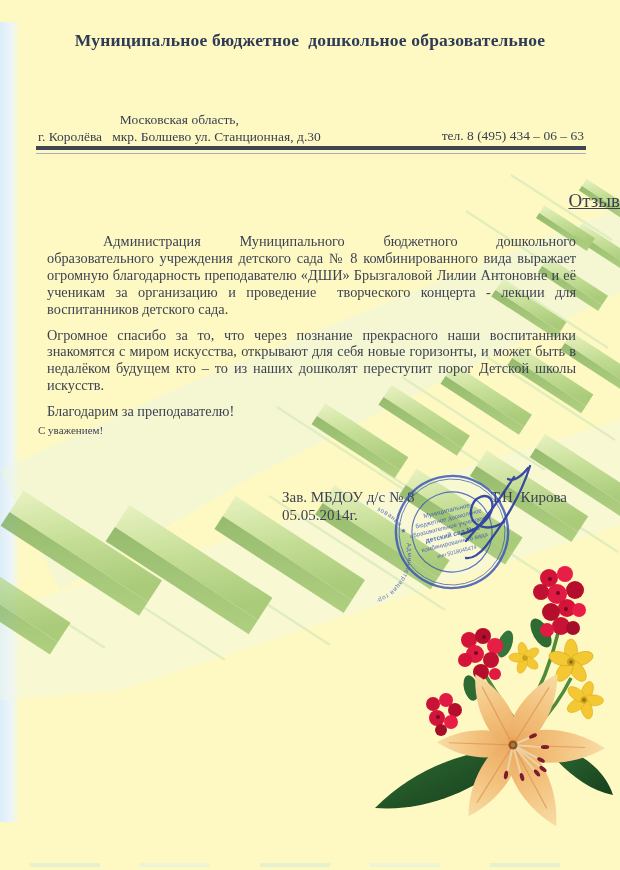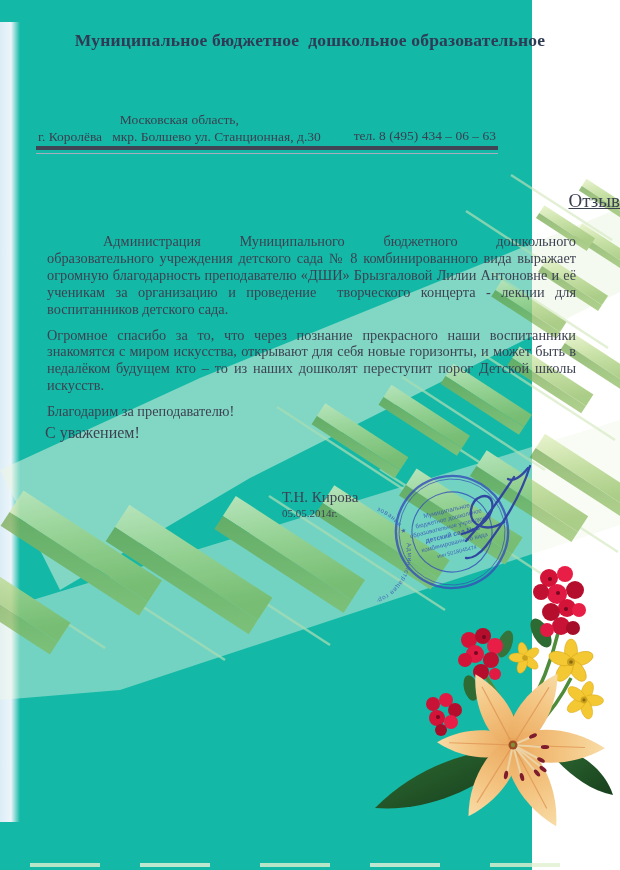--- a/index.html
+++ b/index.html
@@ -1,36 +1,36 @@
 <!DOCTYPE html>
 <html><head>
 <meta charset="utf-8">
 <style>
   html,body{margin:0;padding:0;}
   body{width:620px;height:870px;background:#ffffff;font-family:"Liberation Serif",serif;position:relative;overflow:hidden;}
-  .page{position:absolute;left:0;top:0;width:532px;height:870px;background:#14b8a6;}
+  .page{position:absolute;left:0;top:0;width:620px;height:870px;background:#fef9c3;}
   .watermark{position:absolute;left:0;top:0;width:620px;height:870px;z-index:1;pointer-events:none;}
   .scan-left{position:absolute;left:0;top:22px;width:20px;height:800px;z-index:0;
     background:linear-gradient(to right,#dcedf7 0%,#ecf5fa 55%,rgba(255,255,255,0) 100%);}
   .scan-bottom{position:absolute;left:30px;bottom:3px;width:570px;height:4px;z-index:0;opacity:.8;
     background:repeating-linear-gradient(to right,#dff0d0 0 70px,rgba(255,255,255,0) 70px 110px,#e7f3da 110px 180px,rgba(255,255,255,0) 180px 230px);}
   .org-header{position:absolute;top:28px;left:0;width:620px;text-align:center;z-index:2;
     font-weight:bold;font-size:17.5px;line-height:25px;color:#2f3a55;letter-spacing:.2px;}
   .pre{white-space:pre-wrap;}
   .addr{position:absolute;left:38px;top:111px;z-index:2;font-size:13.5px;line-height:17px;color:#3a4050;text-align:center;}
   .phone{position:absolute;right:36px;top:128px;z-index:2;font-size:13.5px;color:#3a4050;}
   .rule-thick{position:absolute;left:36px;right:34px;top:146px;height:3.5px;background:#3f4554;z-index:2;}
   .rule-thin{position:absolute;left:36px;right:34px;top:152.5px;height:1.2px;background:#a7adba;z-index:2;}
   .doc-title{position:absolute;top:190px;left:0;width:620px;text-align:right;z-index:2;font-size:19px;color:#3c4150;text-decoration:underline;}
   .letter-body{position:absolute;left:38px;top:224px;width:547px;z-index:2;font-size:14.3px;line-height:16.9px;color:#3d4252;text-align:justify;}
   .letter-body p{margin:9px;}
   .indent{text-indent:56px;}
-  .closing{position:absolute;left:38px;top:424px;z-index:2;font-size:16px;color:#3d4252;margin-left:7px;}
+  .closing{position:absolute;left:38px;top:424px;z-index:2;font-size:11px;color:#3d4252;}
   .sig-row{position:absolute;left:282px;top:489px;width:285px;z-index:2;display:flex;justify-content:space-between;font-size:15px;color:#3d4252;}
-  .date{position:absolute;left:282px;top:507px;z-index:2;font-size:11px;color:#3d4252;}
+  .date{position:absolute;left:282px;top:507px;z-index:2;font-size:15px;color:#3d4252;}
   .stamp{position:absolute;left:377px;top:457px;width:150px;height:150px;z-index:3;}
   .signature-svg{position:absolute;left:0;top:0;width:620px;height:870px;z-index:4;pointer-events:none;}
   .flowers{position:absolute;left:353px;top:548px;width:268px;height:318px;z-index:5;}
   .stamp-text{font-family:"Liberation Sans",sans-serif;}
 </style>
 </head>
 <body>
 
 <div class="page">
 
@@ -114,20 +114,21 @@
 
   <main class="letter-body">
     <p class="indent pre">Администрация Муниципального бюджетного дошкольного образовательного учреждения детского сада № 8 комбинированного вида выражает огромную благодарность преподавателю «ДШИ» Брызгаловой Лилии Антоновне и её ученикам за организацию и проведение  творческого концерта - лекции для воспитанников детского сада.</p>
     <p class="pre">Огромное спасибо за то, что через познание прекрасного наши воспитанники знакомятся с миром искусства, открывают для себя новые горизонты, и может быть в недалёком будущем кто – то из наших дошколят переступит порог Детской школы искусств.</p>
     <p>Благодарим за преподавателю!</p>
   </main>
 
   <div class="closing">С уважением!</div>
 
   <div class="sig-row">
+    <span>Зав. МБДОУ д/с № 8</span>
     <span>Т.Н. Кирова</span>
   </div>
   <div class="date">05.05.2014г.</div>
 
   <svg class="stamp" viewBox="-75 -75 150 150" xmlns="http://www.w3.org/2000/svg">
     <g transform="rotate(-14)" opacity="0.82" class="stamp-text">
       <circle r="56" fill="none" stroke="#3752b8" stroke-width="2.4"></circle>
       <circle r="53" fill="none" stroke="#3752b8" stroke-width="0.8"></circle>
       <circle r="40" fill="none" stroke="#3752b8" stroke-width="1.1"></circle>
       <path id="rimP" d="M -47 0 A 47 47 0 1 1 -47 -0.08" fill="none"></path>

